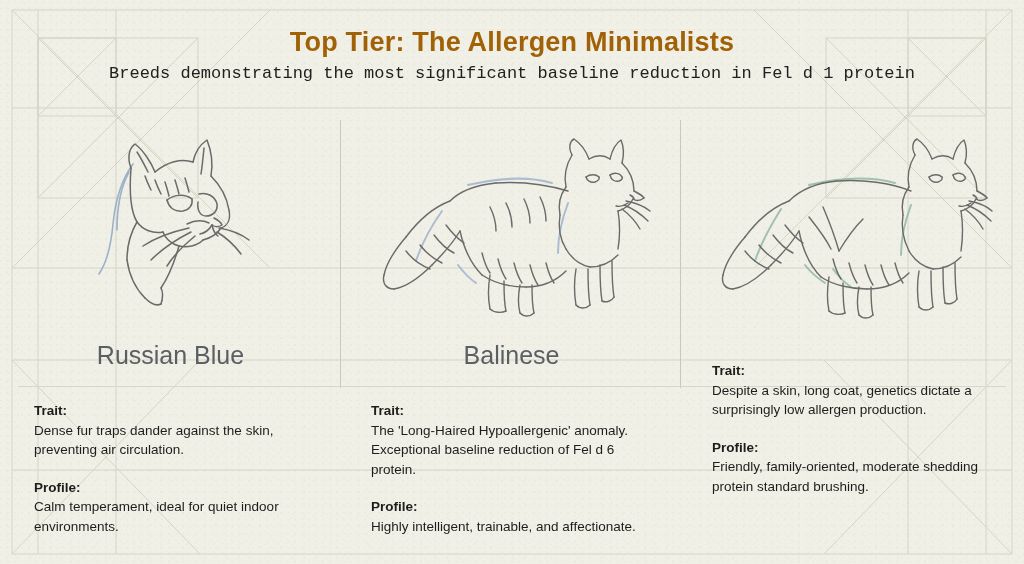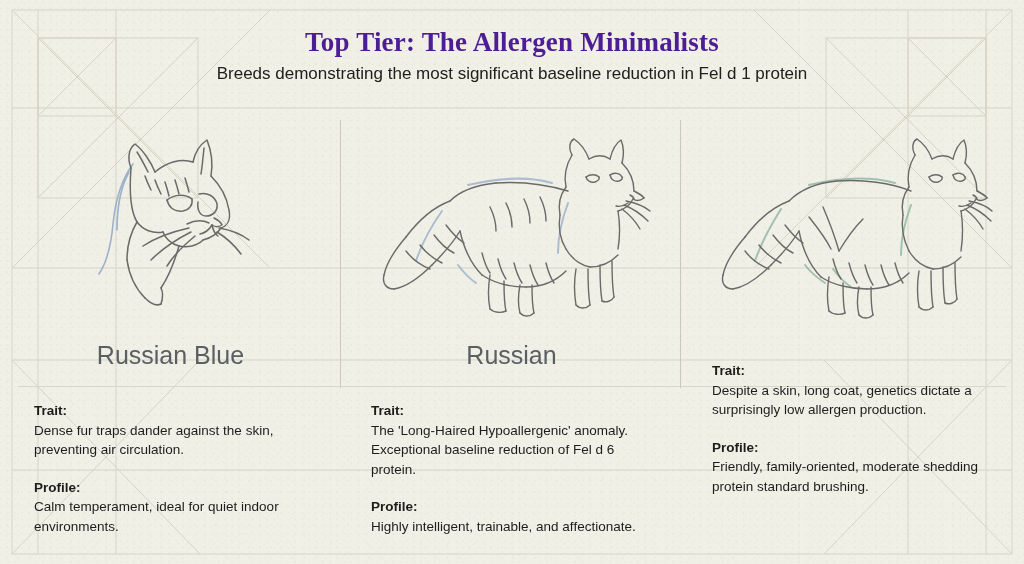--- a/index.html
+++ b/index.html
@@ -43,28 +43,28 @@
     position: absolute;
     top: 0; left: 0; right: 0;
     text-align: center;
     padding-top: 27px;
   }
   .main-title {
     margin: 0;
     font-size: 27px;
     font-weight: bold;
     letter-spacing: .2px;
-    color: #4c1d95;
-    font-family: Liberation Serif, serif;
+    color: #a16207;
   }
   .subtitle {
     margin: 6px 0 0 0;
     font-size: 17px;
     font-weight: normal;
     color: #20201e;
+    font-family: Liberation Mono, monospace;
   }
 
   
   .divider {
     position: absolute;
     top: 120px;
     width: 1px;
     height: 268px;
     background: #c9c8ba;
   }
@@ -338,21 +338,21 @@
             <path d="M152 66 C156 74 158 82 158 90"></path>
             <path d="M168 64 C172 72 174 80 174 88"></path>
             <path d="M110 120 C112 128 114 134 118 140"></path>
             <path d="M126 126 C128 134 130 140 134 146"></path>
             <path d="M142 130 C144 138 146 144 150 150"></path>
             <path d="M158 132 C160 140 162 146 166 152"></path>
             <path d="M174 130 C176 138 178 144 182 150"></path>
           </g>
         </svg>
       </div>
-      <div class="breed-name">Russian</div>
+      <div class="breed-name">Balinese</div>
       <div class="details">
         <div class="field">
           <span class="field-label">Trait:</span>
           <span class="field-text">The 'Long-Haired Hypoallergenic' anomaly. Exceptional baseline reduction of Fel d 6 protein.</span>
         </div>
         <div class="field">
           <span class="field-label">Profile:</span>
           <span class="field-text">Highly intelligent, trainable, and affectionate.</span>
         </div>
       </div>

